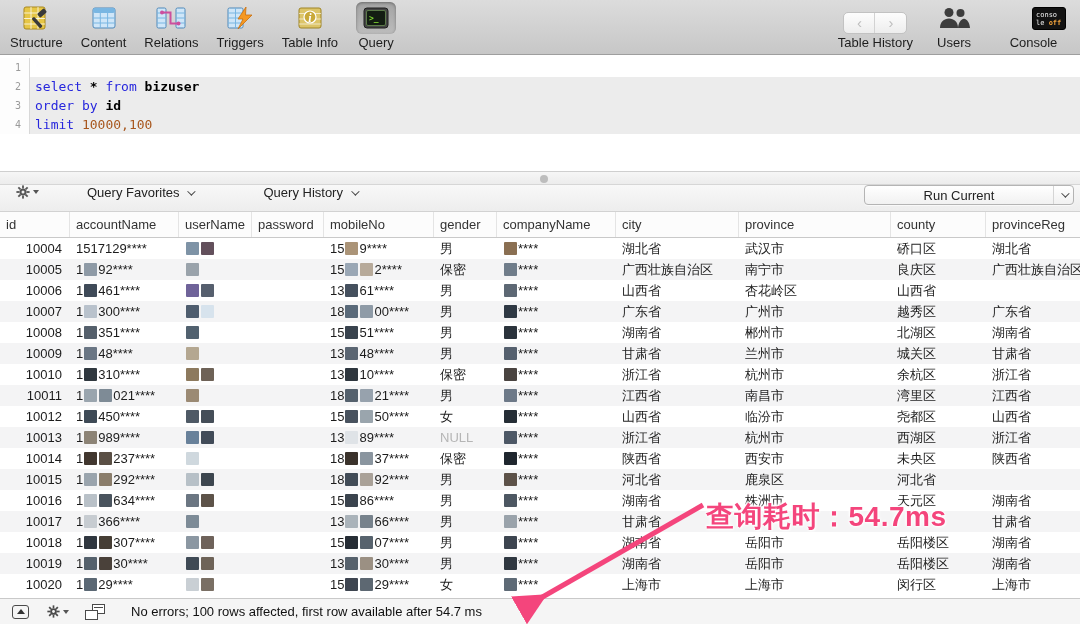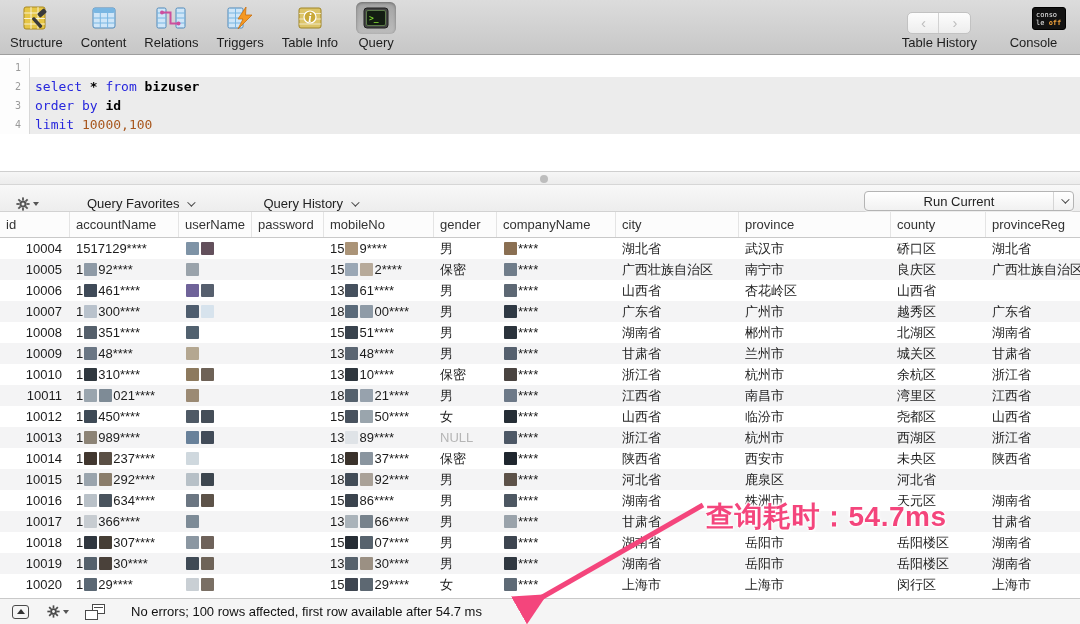--- a/index.html
+++ b/index.html
@@ -28,21 +28,21 @@
   .kw { color:#2626dd; }
   .ident { color:#000; font-weight:bold; }
   .plain { color:#000; font-weight:bold; }
   .num { color:#a8571e; }
 
   
   .splitter { height:13px; background:linear-gradient(#f6f6f6,#ececec); border-bottom:1px solid #d6d6d6; position:relative; }
   .splitter .dot { position:absolute; left:540px; top:3px; width:8px; height:8px; border-radius:50%; background:#bdbdbd; }
 
   
-  .query-bar { height:27px; background:linear-gradient(#f8f8f8,#ededed); border-bottom:1px solid #d2d2d2; display:flex; align-items:flex-end; }
+  .query-bar { height:27px; background:linear-gradient(#f8f8f8,#ededed); border-bottom:1px solid #d2d2d2; display:flex; align-items:flex-start; }
   .qb-gear { display:flex; align-items:center; gap:3px; margin:0 0 0 16px; }
   .caret-down { width:0; height:0; border-left:3.5px solid transparent; border-right:3.5px solid transparent; border-top:4px solid #555; }
   .qb-menu { display:flex; align-items:center; gap:8px; margin-left:48px; color:#222; }
   .qb-menu.second { margin-left:70px; }
   .chev { width:6px; height:6px; border-right:1.6px solid #444; border-bottom:1.6px solid #444; transform:rotate(45deg) translateY(-2px); }
   .run-btn { margin-left:auto; margin-right:6px; width:210px; height:20px; border:1px solid #b4b4b4; border-radius:4px; background:linear-gradient(#ffffff,#f1f1f1); display:flex; align-items:center; box-shadow:0 1px 0 rgba(255,255,255,.6); }
   .run-btn .rb-label { flex:1; text-align:center; color:#222; }
   .run-btn .rb-chev { width:20px; border-left:1px solid #d5d5d5; align-self:stretch; display:flex; align-items:center; justify-content:center; }
 
   
@@ -146,20 +146,31 @@
       <div class="tb-label">Query</div>
     </div>
   </div>
   <div class="tb-right">
     <div class="tb-item">
       <div class="seg-ctl">
         <div class="seg-btn">‹</div>
         <div class="seg-btn">›</div>
       </div>
       <div class="tb-label">Table History</div>
+    </div>
+    <div class="tb-item">
+      <div class="tb-icon">
+        <svg width="34" height="24" viewBox="0 0 34 24" fill="#3d3d3d">
+            <circle cx="12" cy="6.5" r="4.5"></circle>
+            <path d="M3 22c0-6 4-9.5 9-9.5s9 3.5 9 9.5z"></path>
+            <circle cx="23.5" cy="7" r="4"></circle>
+            <path d="M21 22c.3-5 2.7-8.6 6-9.2 3.3.6 5.6 4.2 6 9.2z"></path>
+          </svg>
+      </div>
+      <div class="tb-label">Users</div>
     </div>
     <div class="tb-item">
       <div class="tb-icon">
         <div class="console-ic"><span>conso</span><br><span>le</span>&nbsp;<span class="off">off</span></div>
       </div>
       <div class="tb-label">Console</div>
     </div>
   </div>
 </div>
 

